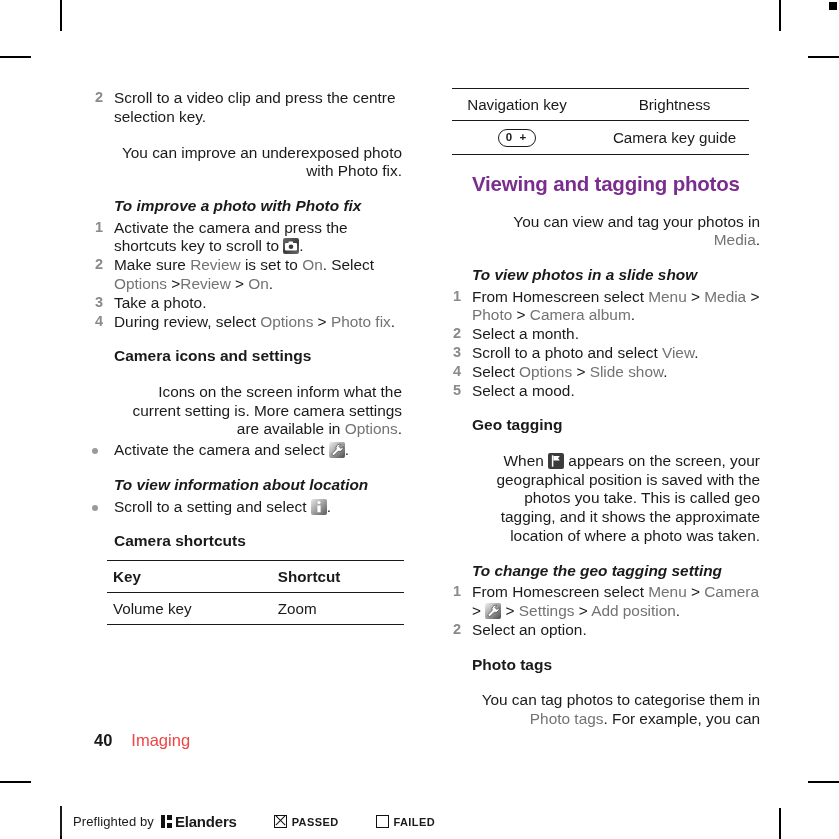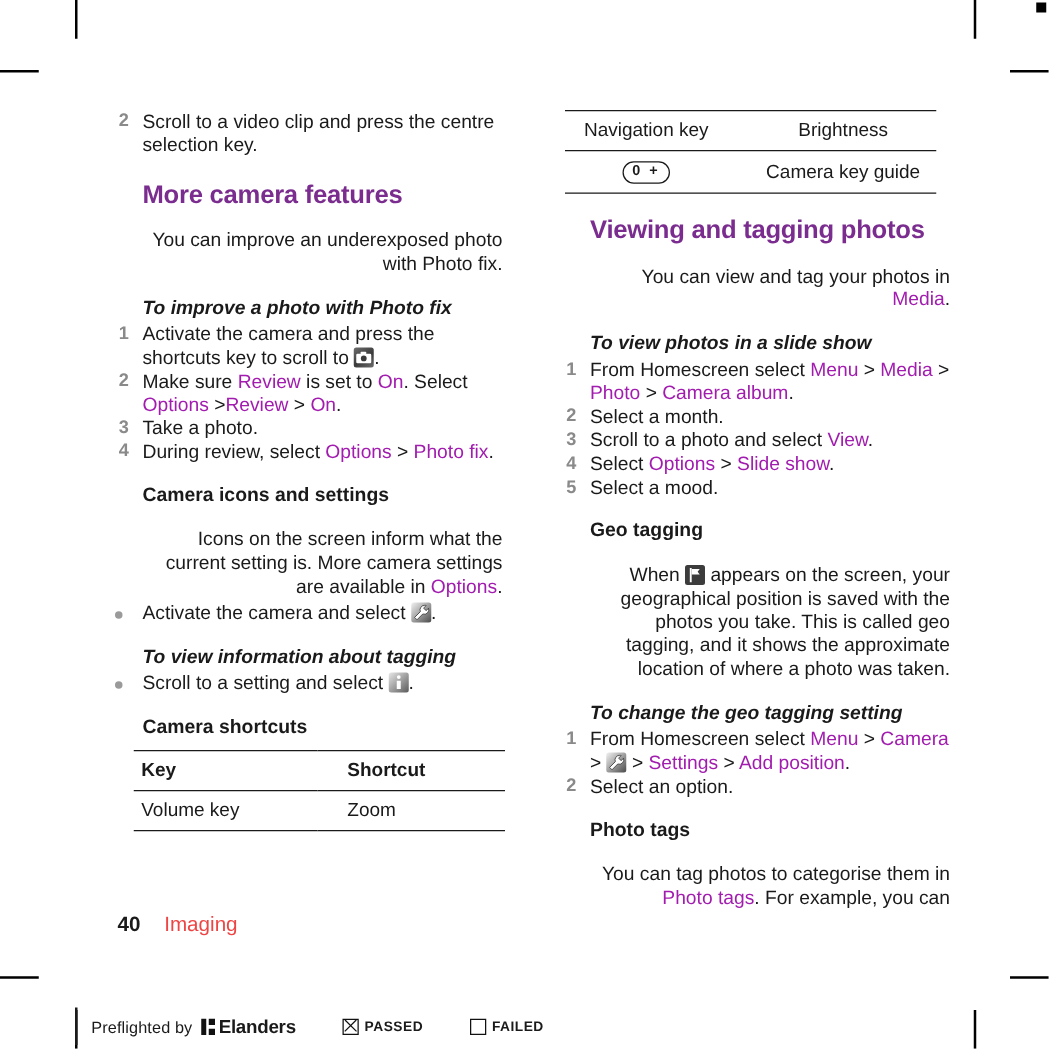--- a/index.html
+++ b/index.html
@@ -68,21 +68,21 @@
     font-style: italic;
     margin: 16px 0 3px 26px;
     line-height: 1.2;
   }
   .para {
     font-size: 15.4px;
     line-height: 1.22;
     margin: 17px 0 2px 26px;
     text-align: right;
   }
-  .lnk { color: #a21caf; }
+  .lnk { color: #737373; }
 
   
   ol.steps, ul.steps {
     list-style: none;
     margin: 1px 0 0 0;
     padding: 0;
   }
   ol.steps > li, ul.steps > li {
     position: relative;
     padding-left: 26px;
@@ -241,21 +241,20 @@
 
     <div class="col">
 
       <ol class="steps">
         <li>
           <span class="num">2</span>
           <span>Scroll to a video clip and press the centre selection key.</span>
         </li>
       </ol>
 
-      <div class="h1">More camera features</div>
 
       <p class="para">You can improve an underexposed photo with Photo fix.</p>
 
       <div class="h3">To improve a photo with Photo fix</div>
       <ol class="steps">
           <li><span class="num">1</span><span>Activate the camera and press the shortcuts key to scroll to </span><span class="ico ico-camera"><svg width="16" height="16" viewBox="0 0 16 16">
                 <rect x="2" y="5" width="12" height="7.5" rx="1" fill="#ffffff"></rect>
                 <rect x="5.5" y="3.4" width="4.5" height="2" rx="0.6" fill="#ffffff"></rect>
                 <circle cx="8" cy="8.7" r="2.3" fill="#3a3a3a"></circle>
               </svg></span><span>.</span></li>
@@ -269,21 +268,21 @@
 
       <ul class="steps">
         <li>
           <span class="bullet"></span>
           <span>Activate the camera and select </span><span class="ico ico-wrench"><svg width="16" height="16" viewBox="0 0 16 16">
                 <path d="M10.6 2.3a3.6 3.6 0 0 0-3.3 5l-4.6 4.6 1.9 1.9 4.6-4.6a3.6 3.6 0 0 0 4.6-4.6L11.9 6.5 9.9 4.5l2-2.1a3.7 3.7 0 0 0-1.3-.1z" fill="#ffffff" stroke="#2a2a2a" stroke-width="0.6"></path>
               </svg></span><span>.</span>
         </li>
       </ul>
 
-      <div class="h3">To view information about tagging</div>
+      <div class="h3">To view information about location</div>
       <ul class="steps">
         <li>
           <span class="bullet"></span>
           <span>Scroll to a setting and select </span><span class="ico ico-info"><svg width="16" height="16" viewBox="0 0 16 16">
                 <circle cx="8" cy="3.6" r="1.5" fill="#ffffff"></circle>
                 <path d="M6.4 6.6h3.2v6.6H6.4z" fill="#ffffff"></path>
               </svg></span><span>.</span>
         </li>
       </ul>
 

